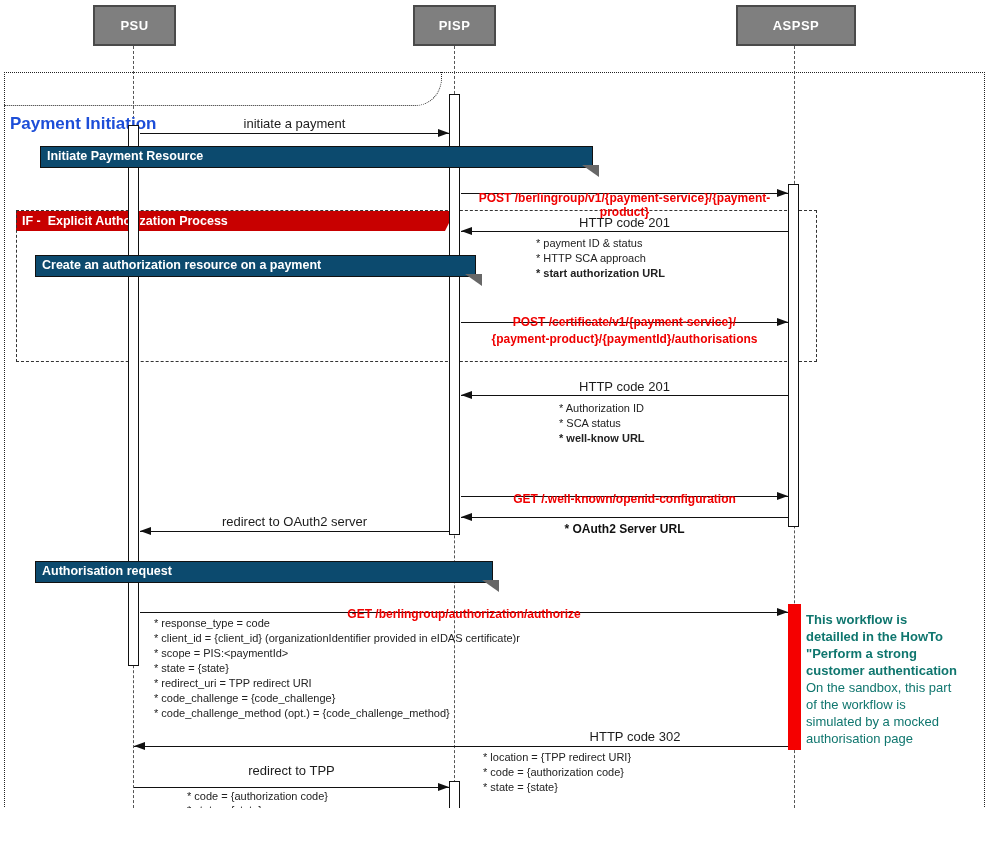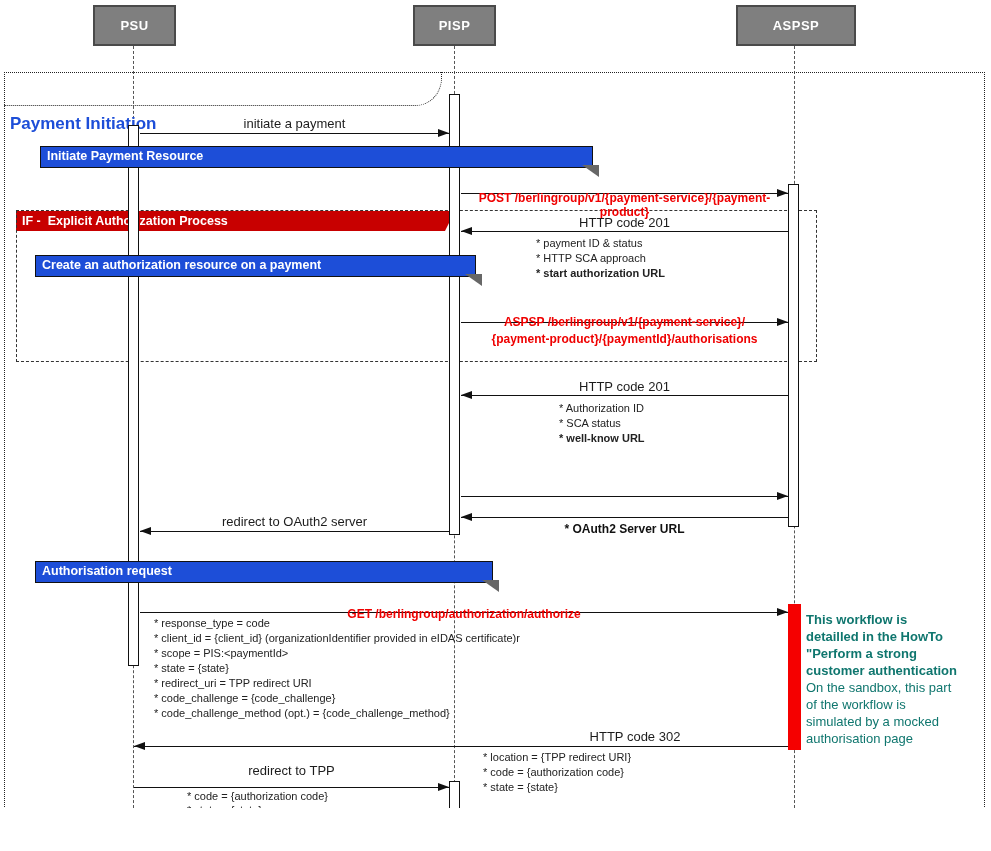--- a/index.html
+++ b/index.html
@@ -17,21 +17,21 @@
   .ftitle{position:absolute;color:#1d4ed8;font-weight:bold;font-size:17px;z-index:3;margin-top:36px;}
 
   .if-box{position:absolute;border:1px dashed #333;z-index:4;}
   .if-banner{position:absolute;background:#c80000;color:#fff;font-weight:bold;font-size:12.5px;
              line-height:20px;padding-left:6px;z-index:3;white-space:pre;box-sizing:border-box;
              clip-path:polygon(0 0,100% 0,calc(100% - 10px) 100%,0 100%);}
 
   .bar{position:absolute;width:9px;background:#fff;border:1.5px solid #111;z-index:5;}
   .bar-red{position:absolute;width:13px;background:#f50000;z-index:5;}
 
-  .banner{position:absolute;height:20px;background:#1d4ed8;border:1.5px solid #111;color:#fff;
+  .banner{position:absolute;height:20px;background:#0c4a6e;border:1.5px solid #111;color:#fff;
           font-weight:bold;font-size:12.5px;line-height:19px;padding-left:6px;z-index:6;}
   .banner::after{content:'';position:absolute;right:-7px;bottom:-10px;width:0;height:0;
                  border-top:12px solid #676767;border-left:17px solid transparent;}
 
   .ln{position:absolute;border-top:1.5px solid #111;z-index:7;}
   .hr{position:absolute;width:0;height:0;border-top:4.5px solid transparent;
       border-bottom:4.5px solid transparent;border-left:11px solid #111;z-index:7;}
   .hl{position:absolute;width:0;height:0;border-top:4.5px solid transparent;
       border-bottom:4.5px solid transparent;border-right:11px solid #111;z-index:7;}
 
@@ -83,34 +83,35 @@
 
   <div class="msg" style="left:461px;width:327px;top:215px">HTTP code 201</div>
   <div class="ln" style="left:461px;top:231px;width:327px"></div>
   <div class="hl" style="left:461px;top:227px"></div>
   <div class="params" style="left:536px;top:236px">
     <div>* payment ID &amp; status</div>
     <div>* HTTP SCA approach</div>
     <div class="b">* start authorization URL</div>
   </div>
 
-  <div class="api" style="left:461px;width:327px;top:303px">ASPSP /berlingroup/v1/{payment-service}/</div>
+  <div class="api" style="left:461px;width:327px;top:303px">POST /certificate/v1/{payment-service}/</div>
   <div class="api" style="left:461px;width:327px;top:320px">{payment-product}/{paymentId}/authorisations</div>
   <div class="ln" style="left:461px;top:322px;width:327px"></div>
   <div class="hr" style="left:777px;top:318px"></div>
 
   <div class="msg" style="left:461px;width:327px;top:379px">HTTP code 201</div>
   <div class="ln" style="left:461px;top:395px;width:327px"></div>
   <div class="hl" style="left:461px;top:391px"></div>
   <div class="params" style="left:559px;top:401px">
     <div>* Authorization ID</div>
     <div>* SCA status</div>
     <div class="b">* well-know URL</div>
   </div>
 
+  <div class="api" style="left:461px;width:327px;top:480px">GET /.well-known/openid-configuration</div>
   <div class="ln" style="left:461px;top:496px;width:327px"></div>
   <div class="hr" style="left:777px;top:492px"></div>
 
   <div class="ln" style="left:461px;top:517px;width:327px"></div>
   <div class="hl" style="left:461px;top:513px"></div>
   <div class="msgb" style="left:461px;width:327px;top:522px">* OAuth2 Server URL</div>
 
   <div class="msg" style="left:140px;width:309px;top:514px">redirect to OAuth2 server</div>
   <div class="ln" style="left:140px;top:531px;width:309px"></div>
   <div class="hl" style="left:140px;top:527px"></div>

